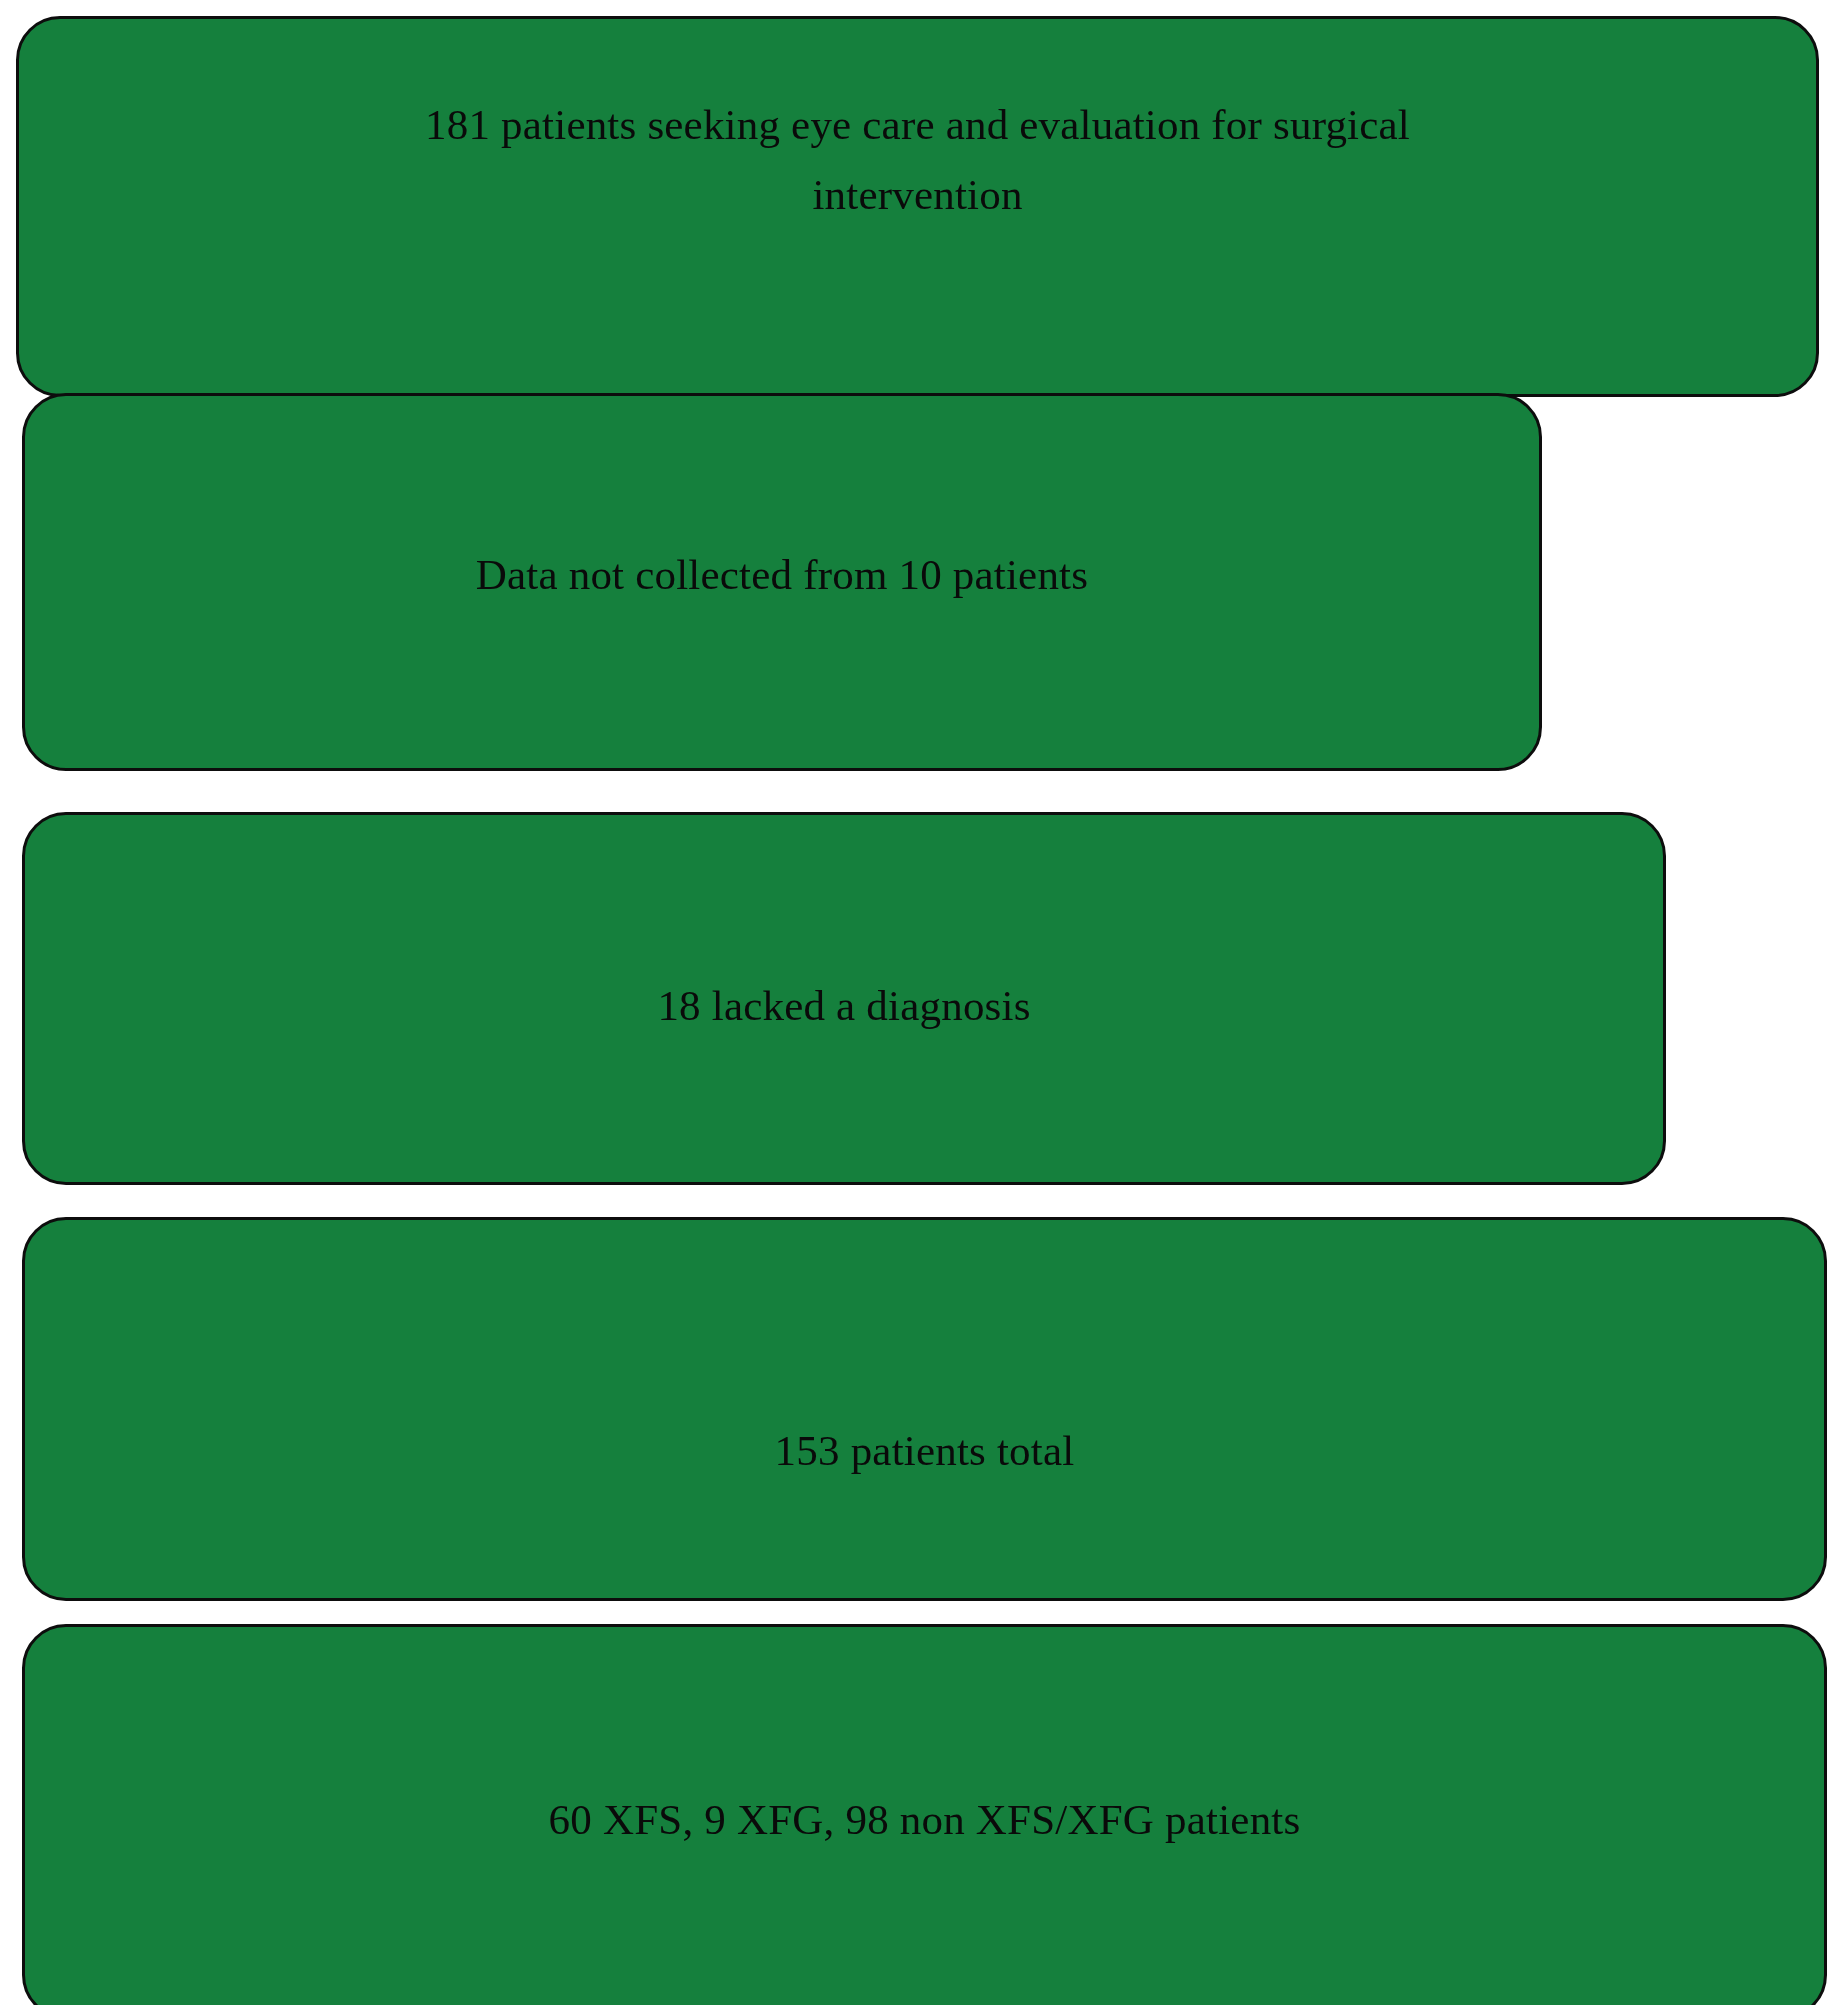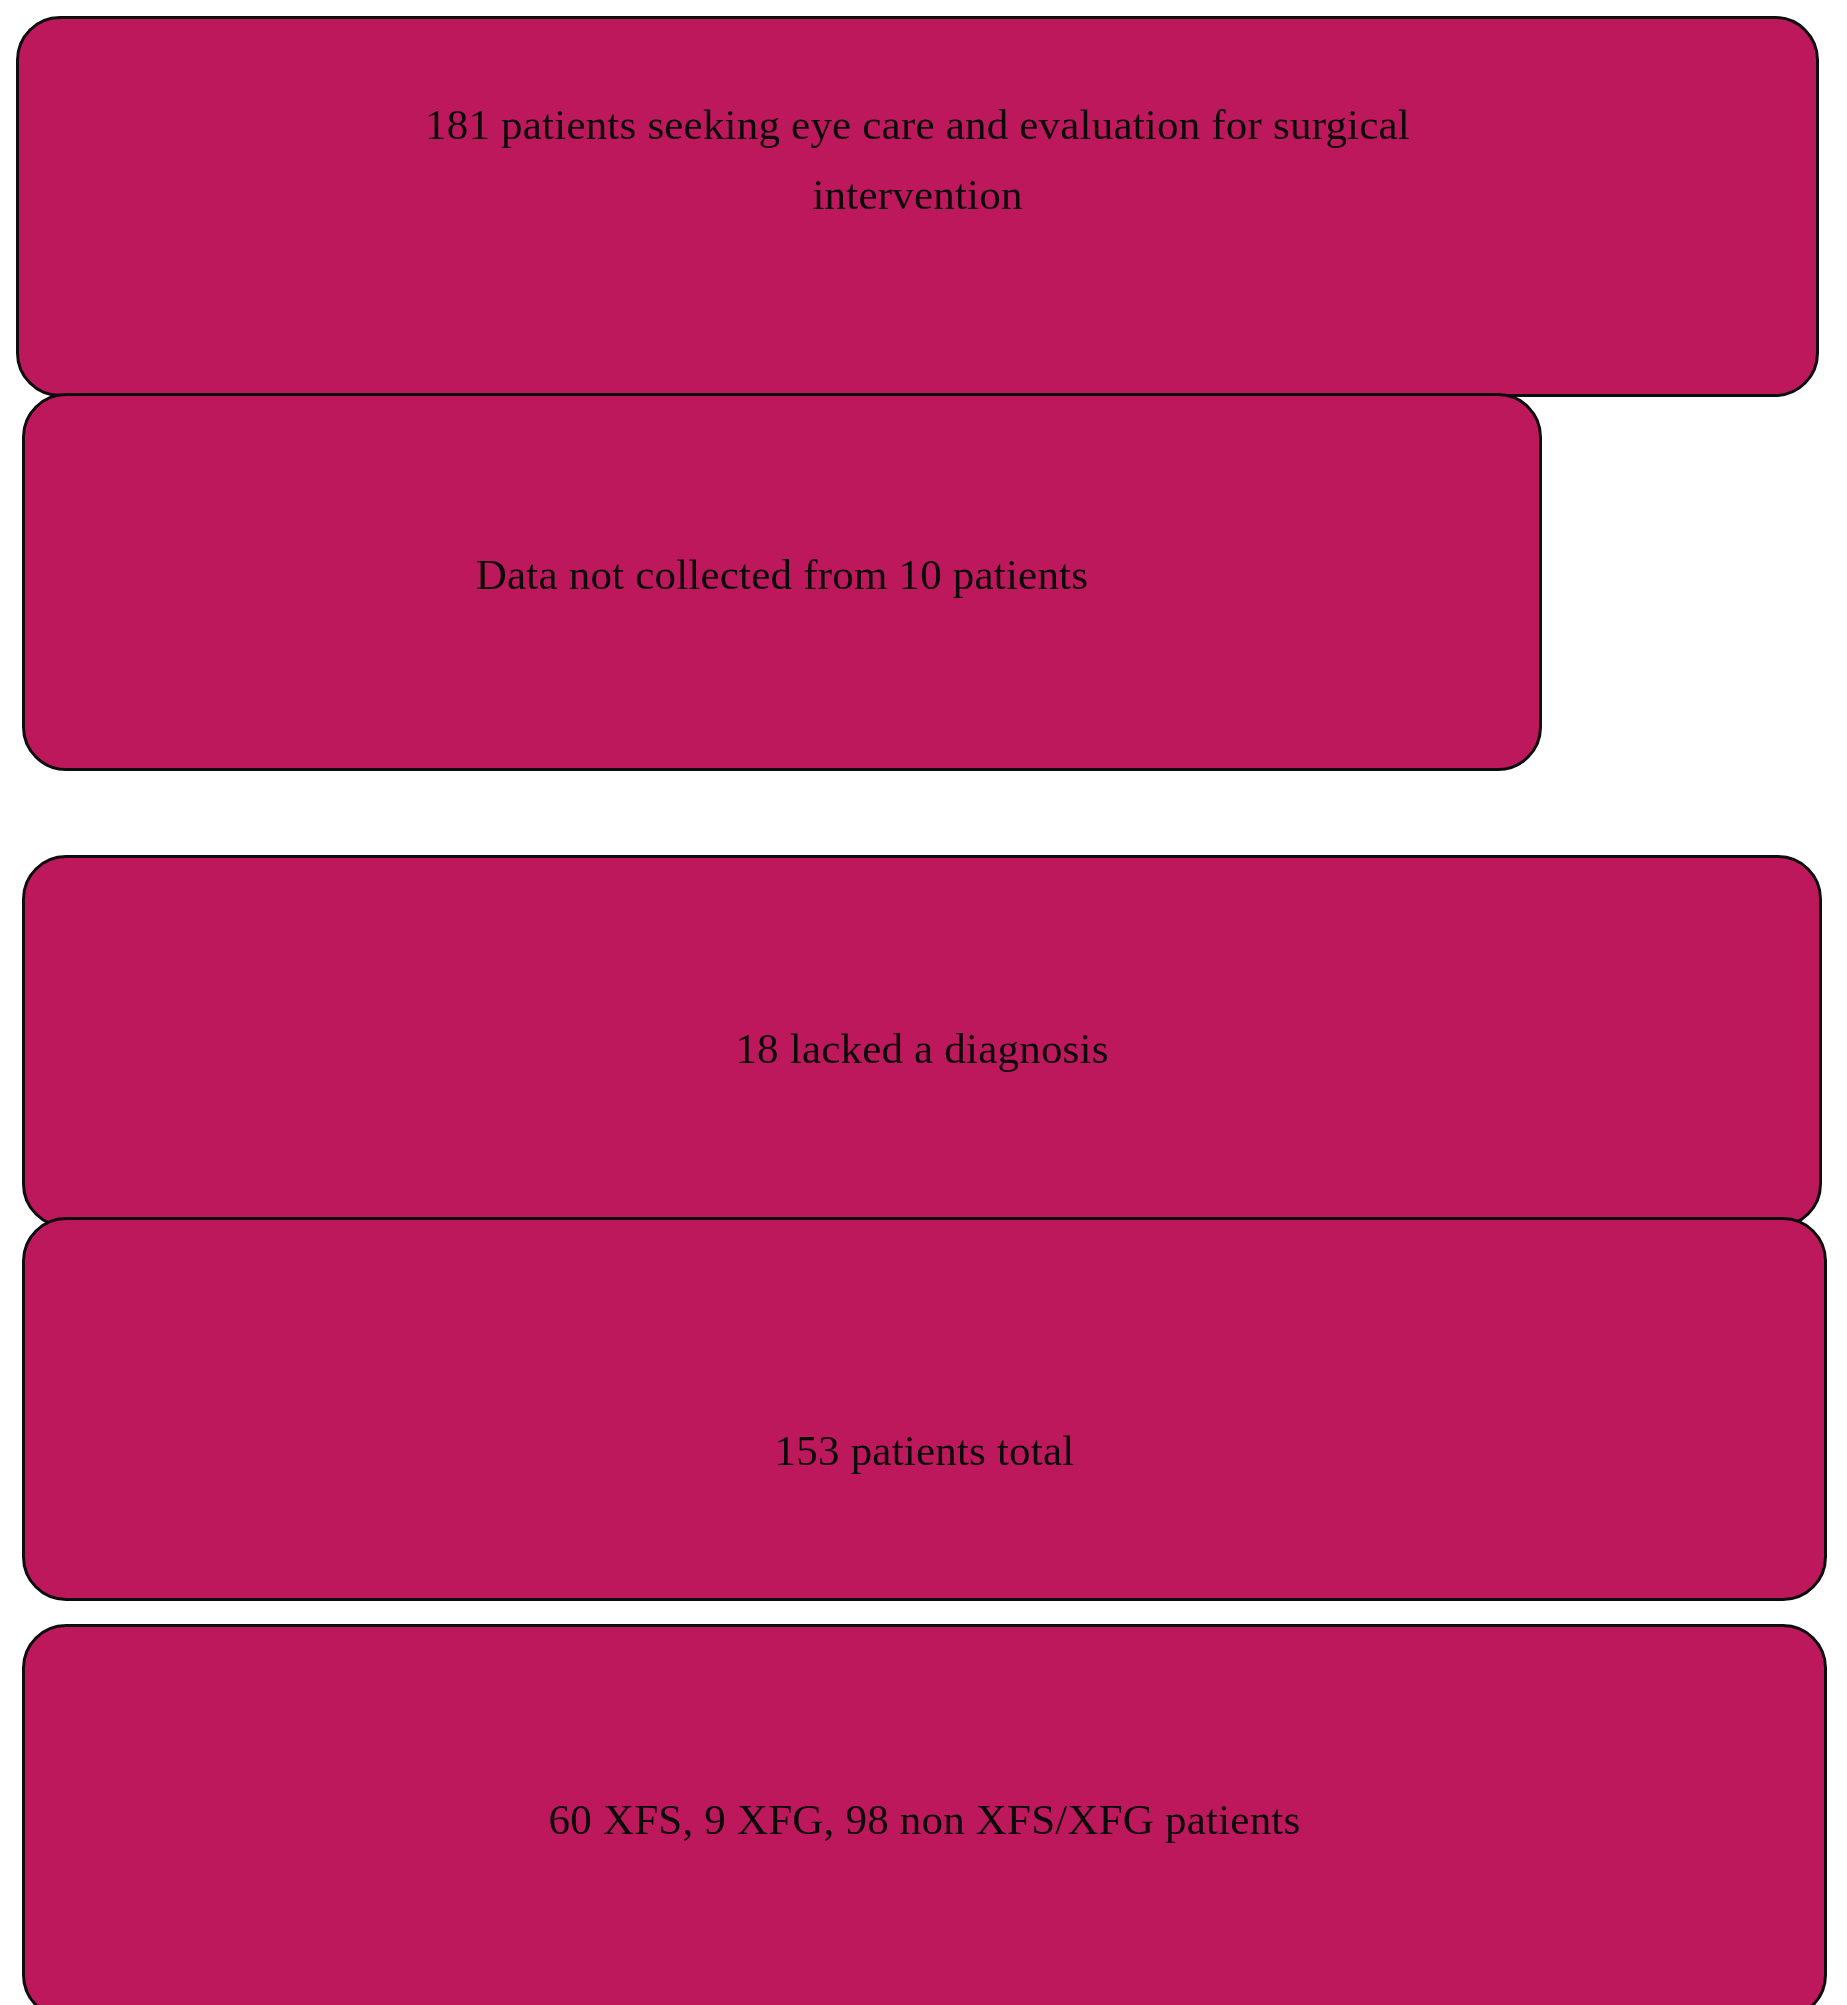--- a/index.html
+++ b/index.html
@@ -12,21 +12,21 @@
     position: relative;
     width: 1847px;
     height: 2005px;
     background: #ffffff;
     overflow: hidden;
     font-family: "Liberation Serif", "DejaVu Serif", serif;
   }
   .flow-box {
     position: absolute;
     box-sizing: border-box;
-    background: #be185d;
+    background: #15803d;
     border: 3.2px solid #0d0d0d;
     border-radius: 44px;
     display: flex;
     flex-direction: column;
     align-items: flex-start;
   }
   .box-text {
     color: #0a0a0a;
     font-family: "Liberation Serif", "DejaVu Serif", serif;
     font-size: 43px;
@@ -39,21 +39,21 @@
     width: 100%;
   }
 
   
   #box-1 { left: 16px;  top: 16px;   width: 1803px; height: 381px; }
   #box-1 .box-text { margin-top: 71px; }
 
   #box-2 { left: 22px;  top: 393px;  width: 1520px; height: 378px; }
   #box-2 .box-text { margin-top: 144px; }
 
-  #box-3 { left: 22px;  top: 812px; width: 1800px; height: 373px; margin-top: 43px; }
+  #box-3 { left: 22px;  top: 812px; width: 1644px; height: 373px; }
   #box-3 .box-text { margin-top: 156px; }
 
   #box-4 { left: 22px;  top: 1217px; width: 1805px; height: 384px; }
   #box-4 .box-text { margin-top: 196px; }
 
   #box-5 { left: 22px;  top: 1624px; width: 1805px; height: 395px; }
   #box-5 .box-text { margin-top: 158px; }
 </style>
 </head>
 <body>

